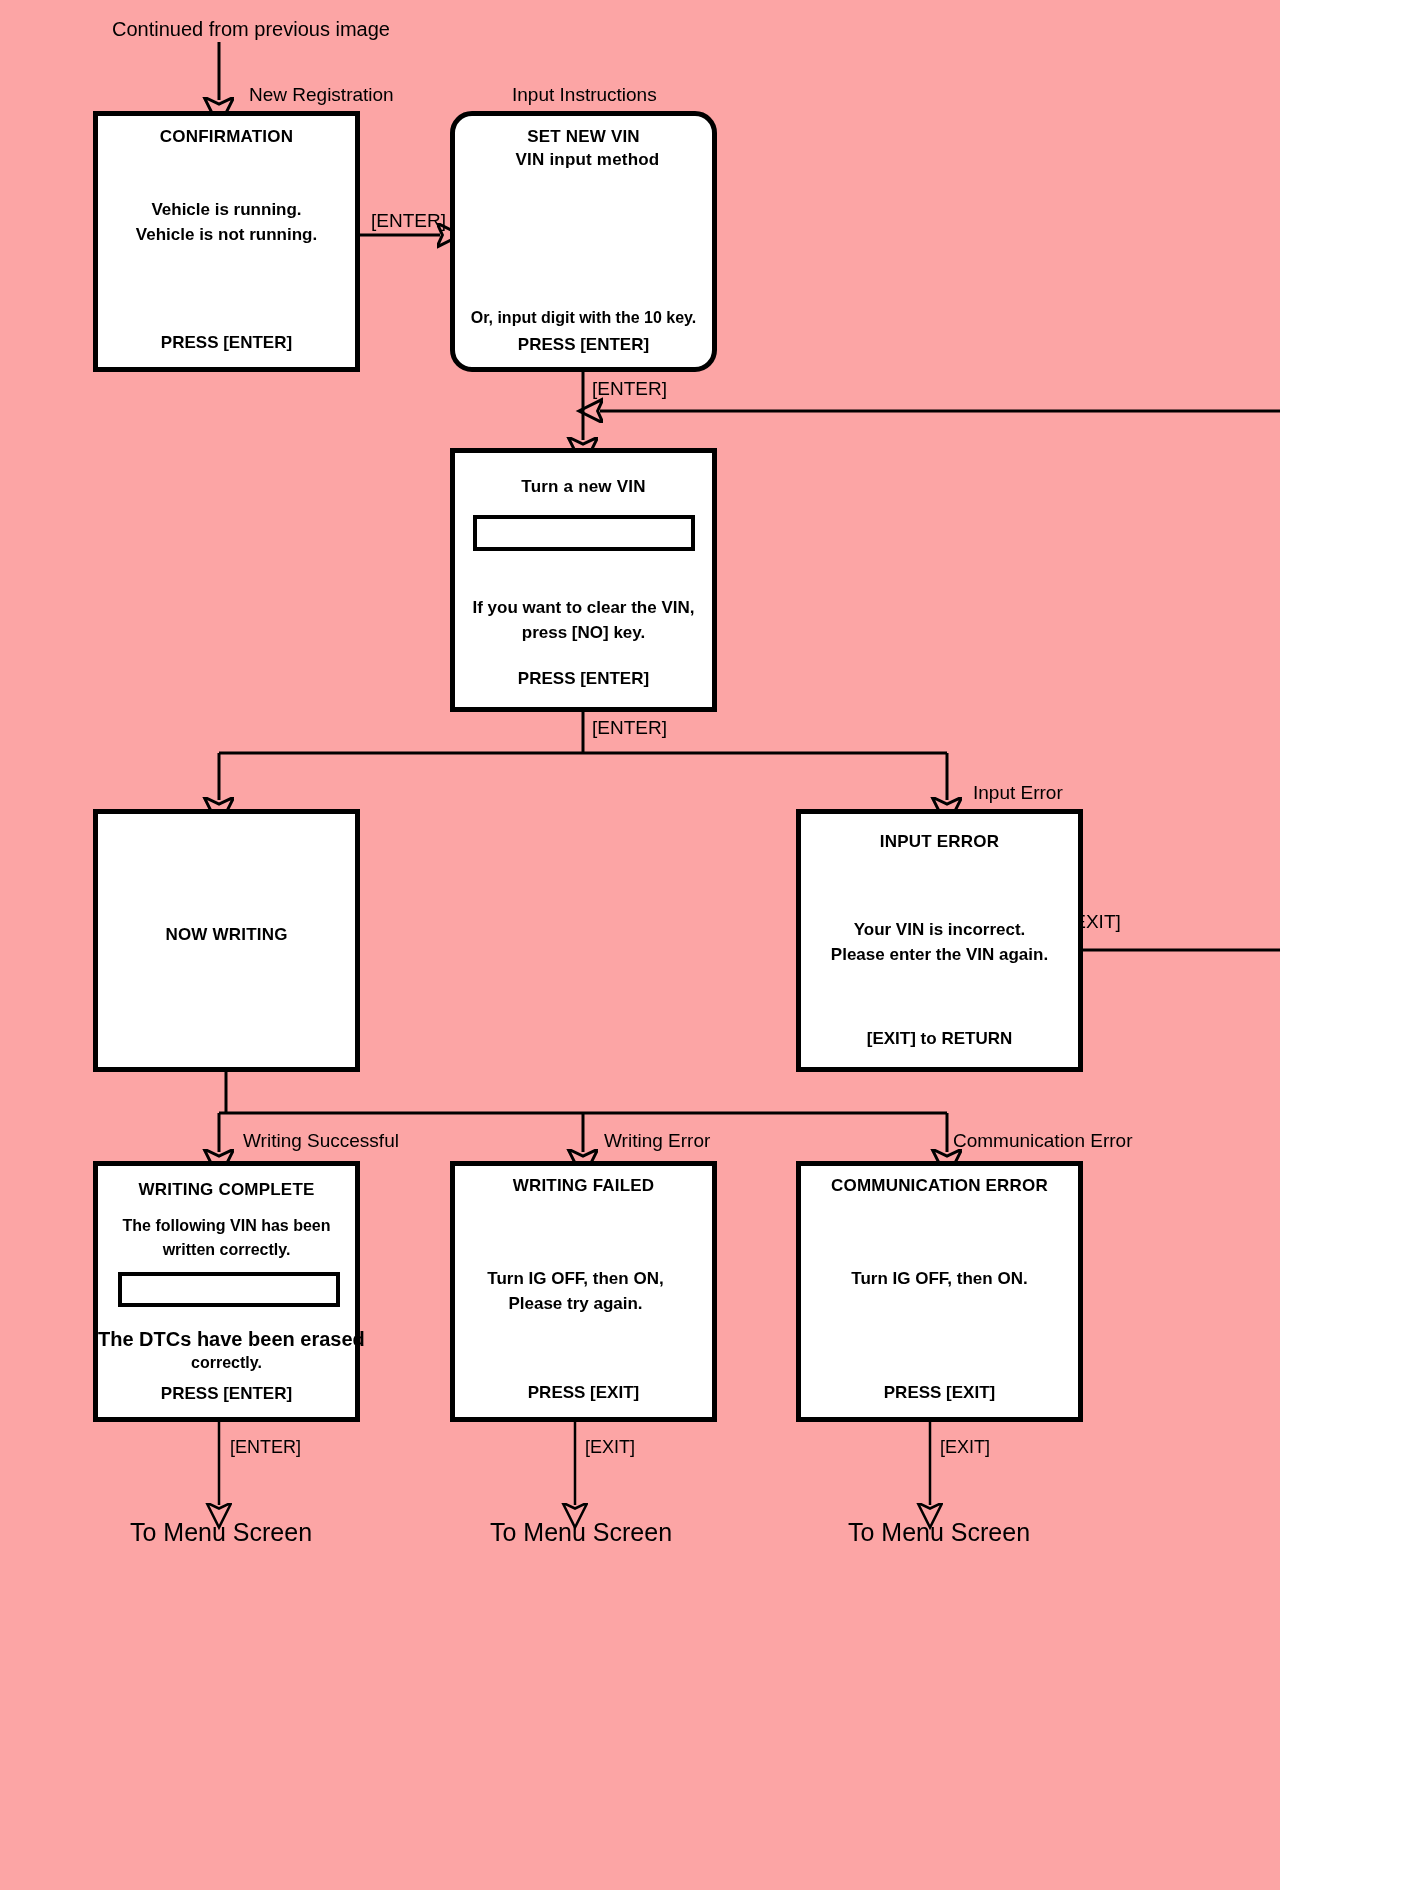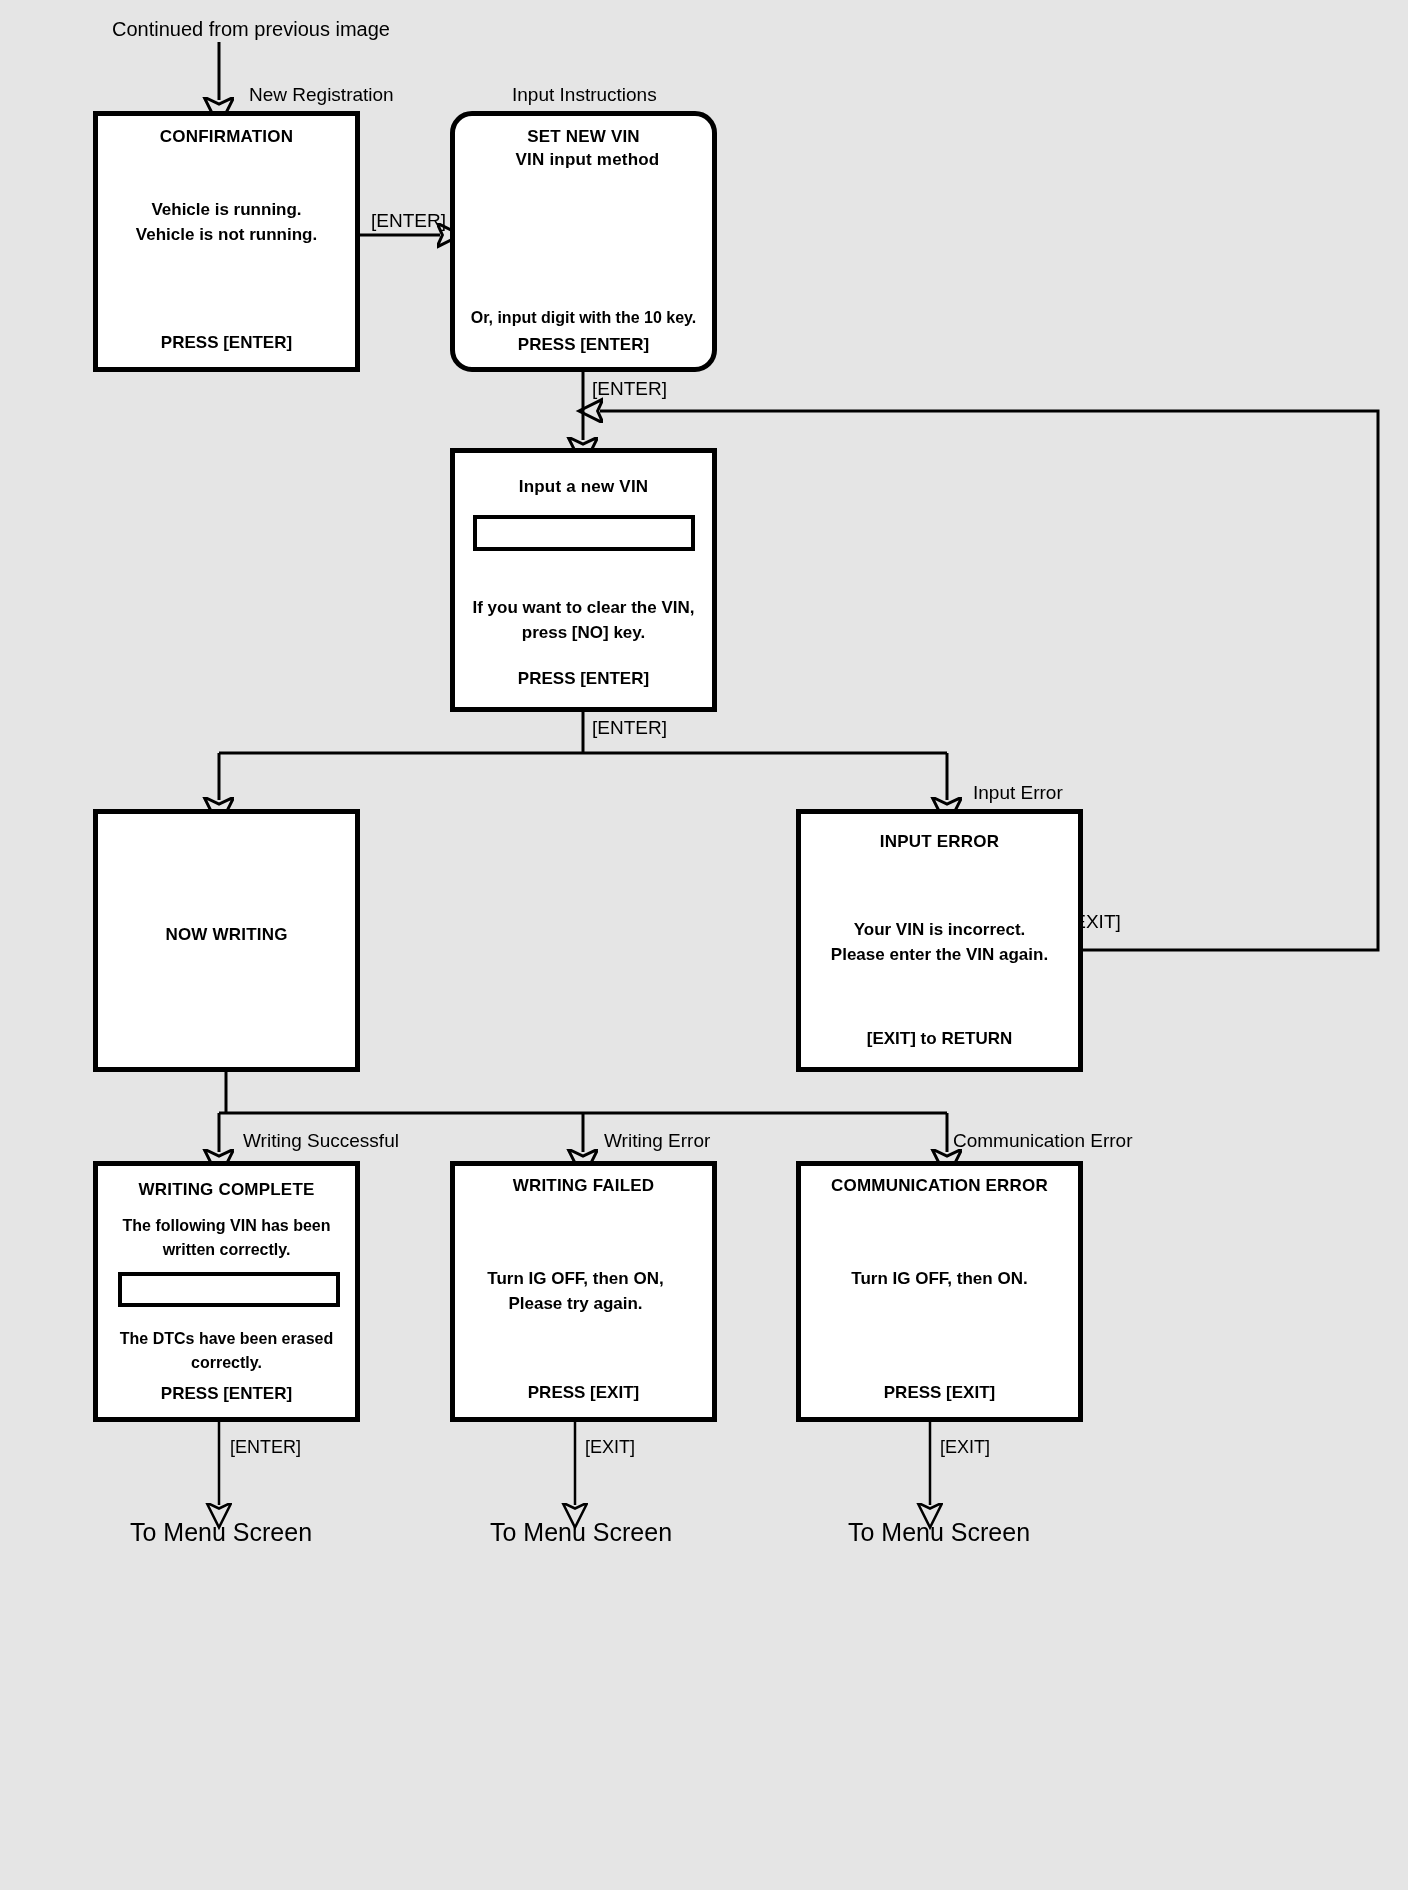--- a/index.html
+++ b/index.html
@@ -2,23 +2,23 @@
 <html><head>
 <meta charset="utf-8">
 <style>
   html, body {
     margin: 0;
     padding: 0;
     background: #ffffff;
   }
   #page {
     position: relative;
-    width: 1408px;
+    width: 1280px;
     height: 1890px;
-    background: #e5e5e5;
+    background: #fca5a5;
     font-family: "Liberation Sans", sans-serif;
     color: #000000;
     overflow: hidden;
   }
 
   
   .screen-box {
     position: absolute;
     box-sizing: border-box;
     border: 5px solid #000;
@@ -170,21 +170,21 @@
       <div class="screen-title" style="line-height:23px;">SET NEW VIN</div>
       <div class="screen-title" style="line-height:23px;margin-left:8px;">VIN input method</div>
     </div>
     <div style="position:absolute; left:0; right:0; top:190px;">
       <div class="screen-line" style="font-size:16px; line-height:23px;">Or, input digit with the 10 key.</div>
     </div>
     <div class="screen-footer" style="position:absolute; left:0; right:0; bottom:12px;">PRESS [ENTER]</div>
   </div>
 
   <div class="screen-box" style="left:450px; top:448px; width:267px; height:264px;">
-    <div class="screen-title" style="position:absolute; left:0; right:0; top:24px;">Input a new VIN</div>
+    <div class="screen-title" style="position:absolute; left:0; right:0; top:24px;">Turn a new VIN</div>
     <div class="vin-field" style="left:18px; top:62px; width:222px; height:36px;"></div>
     <div style="position:absolute; left:0; right:0; top:142px;">
       <div class="screen-line">If you want to clear the VIN,</div>
       <div class="screen-line">press [NO] key.</div>
     </div>
     <div class="screen-footer" style="position:absolute; left:0; right:0; bottom:18px;">PRESS [ENTER]</div>
   </div>
 
   <div class="screen-box" style="left:93px; top:809px; width:267px; height:263px;">
     <div class="screen-title" style="position:absolute; left:0; right:0; top:111px;">NOW WRITING</div>
@@ -200,21 +200,21 @@
   </div>
 
   <div class="screen-box" style="left:93px; top:1161px; width:267px; height:261px;">
     <div class="screen-title" style="position:absolute; left:0; right:0; top:14px;">WRITING COMPLETE</div>
     <div style="position:absolute; left:0; right:0; top:48px;">
       <div class="screen-line" style="font-size:16px; line-height:24px;">The following VIN has been</div>
       <div class="screen-line" style="font-size:16px; line-height:24px;">written correctly.</div>
     </div>
     <div class="vin-field" style="left:20px; top:106px; width:222px; height:35px;"></div>
     <div style="position:absolute; left:0; right:0; top:161px;">
-      <div class="screen-line" style="font-size:16px; line-height:24px;">The DTCs have been erased</div>
+      <div class="screen-line" style="font-size:20px; line-height:24px;">The DTCs have been erased</div>
       <div class="screen-line" style="font-size:16px; line-height:24px;">correctly.</div>
     </div>
     <div class="screen-footer" style="position:absolute; left:0; right:0; bottom:13px;">PRESS [ENTER]</div>
   </div>
 
   <div class="screen-box" style="left:450px; top:1161px; width:267px; height:261px;">
     <div class="screen-title" style="position:absolute; left:0; right:0; top:10px;">WRITING FAILED</div>
     <div style="position:absolute; left:0; right:16px; top:100px;">
       <div class="screen-line">Turn IG OFF, then ON,</div>
       <div class="screen-line">Please try again.</div>

